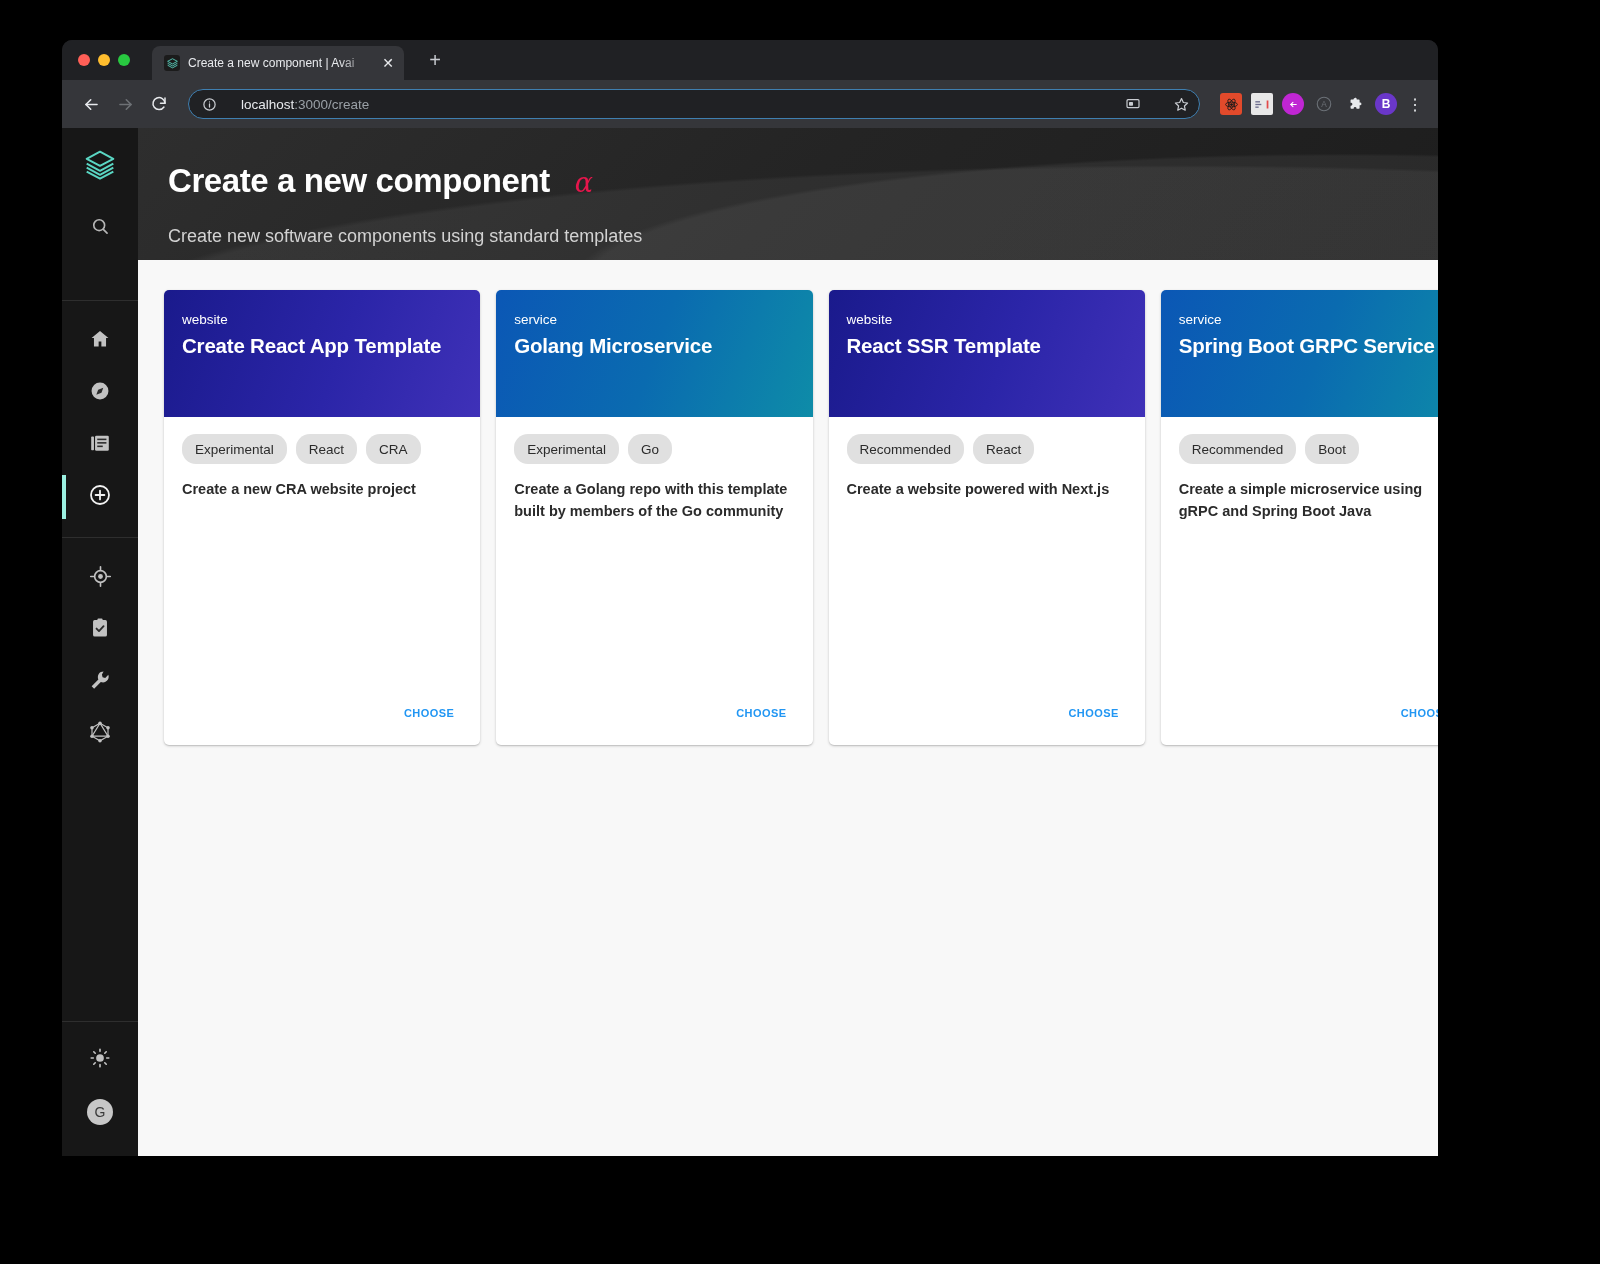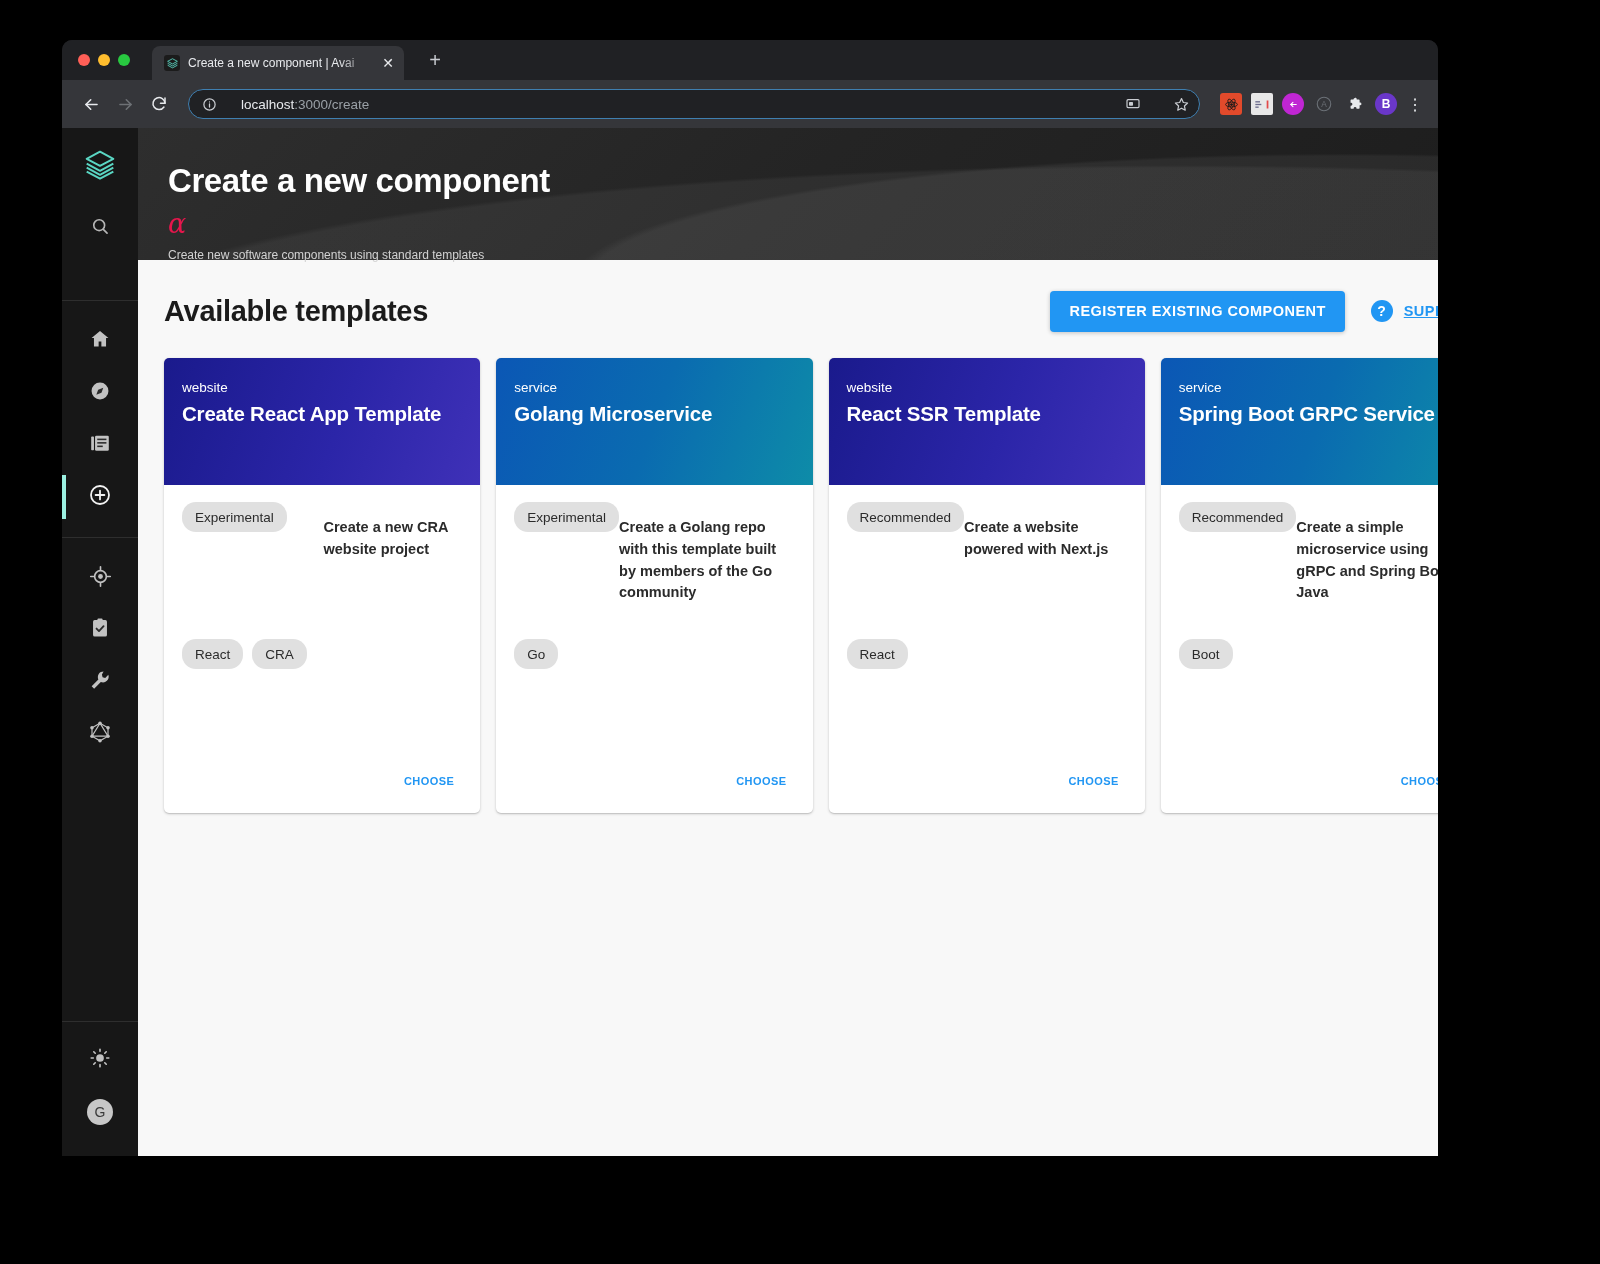--- a/index.html
+++ b/index.html
@@ -186,32 +186,32 @@
       radial-gradient(120% 210% at 88% 118%, rgba(255,255,255,.055) 0 46%, rgba(0,0,0,0) 47%),
       radial-gradient(150% 230% at 76% 150%, rgba(255,255,255,.05) 0 52%, rgba(0,0,0,0) 53%),
       linear-gradient(135deg, #2e2e2e 0%, #242424 48%, #1d1d1d 100%);
     padding: 34px 0 0 30px;
     position: relative;
     flex: 0 0 auto;
   }
   #page-title {
     font-size: 33px; font-weight: 700; color: #fff;
     letter-spacing: -0.4px;
-    display: flex; align-items: baseline; gap: 8px; flex-direction: column;
+    display: flex; align-items: baseline; gap: 25px;
   }
   #page-title .alpha {
     font-family: "DejaVu Serif", serif;
     font-style: italic;
     font-weight: 400;
     font-size: 27px;
     color: #e6164c;
   }
   #page-subtitle {
-    margin-top: 9px;
-    font-size: 12px; color: #d2d2d2;
+    margin-top: 26px;
+    font-size: 18px; color: #d2d2d2;
   }
 
   
   #main {
     flex: 1 1 auto;
     padding: 30px 30px 0 26px;
     overflow: hidden;
   }
   #section-bar {
     display: flex; align-items: center;
@@ -267,21 +267,21 @@
     color: #fff;
   }
   .tpl-kind { font-size: 13.5px; font-weight: 400; line-height: 1.2; }
   .tpl-name {
     font-size: 20.5px; font-weight: 700; margin-top: 6px;
     letter-spacing: -0.2px; line-height: 1.2;
   }
   .tpl-body {
     flex: 1 1 auto;
     padding: 17px 18px 0 18px;
-    display: flex; 
+    display: flex; flex-direction: column;
   }
   .tag-row { display: flex; flex-wrap: wrap; gap: 9px; }
   .tag {
     background: #e0e0e0; color: #2b2b2b;
     border-radius: 14px;
     height: 30px; padding: 0 13px;
     display: flex; align-items: center;
     font-size: 13.5px;
   }
   .tpl-desc {
@@ -543,30 +543,20 @@
 
       <header id="page-header">
         <h1 id="page-title">
           <span>Create a new component</span>
           <span class="alpha">α</span>
         </h1>
         <p id="page-subtitle">Create new software components using standard templates</p>
       </header>
 
       <main id="main">
-        <div id="section-bar">
-          <h2 id="section-title">Available templates</h2>
-          <div id="section-actions">
-            <button id="register-button">REGISTER EXISTING COMPONENT</button>
-            <a id="support-link" href="#">
-              <span class="help-icon">?</span>
-              <span>SUPPORT</span>
-            </a>
-          </div>
-        </div>
 
         <div id="card-grid">
 
           <article class="tpl-card">
             <div class="tpl-banner" style="background:linear-gradient(110deg,#1a1a8c 0%,#2b25a8 55%,#3f31b8 100%)">
               <div class="tpl-kind">website</div>
               <div class="tpl-name">Create React App Template</div>
             </div>
             <div class="tpl-body">
               <div class="tag-row">

